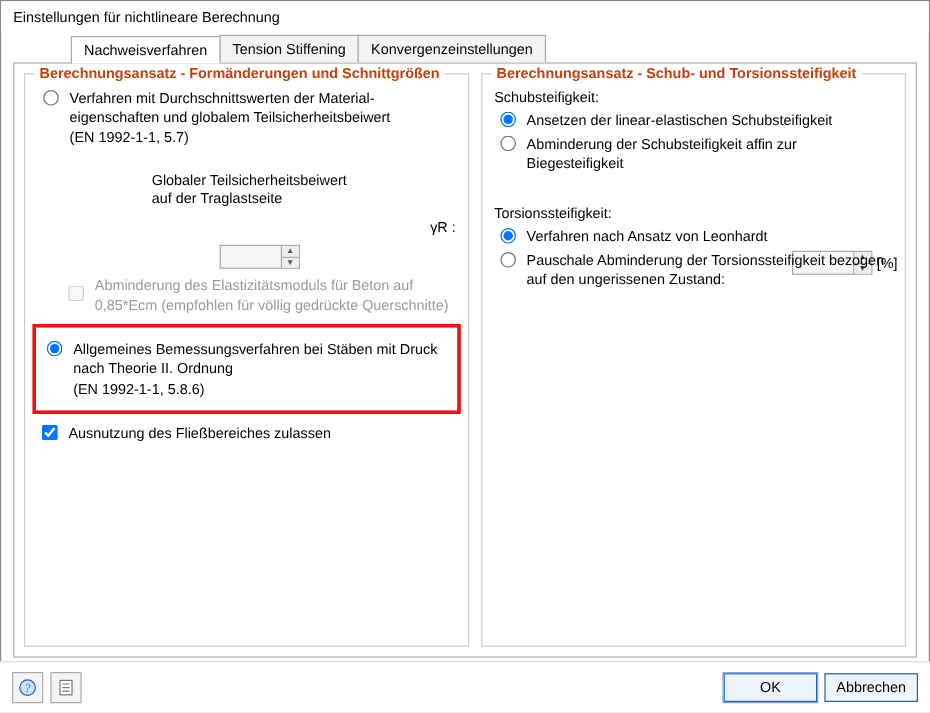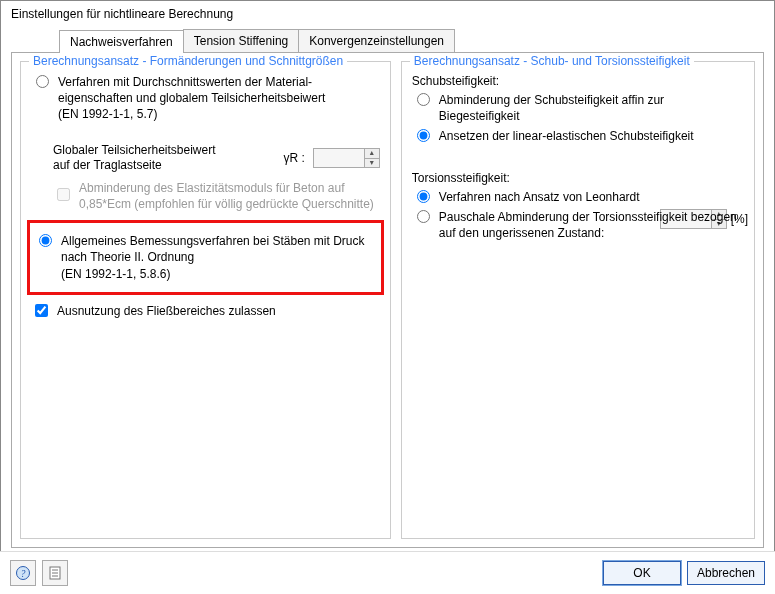--- a/index.html
+++ b/index.html
@@ -31,27 +31,27 @@
     height: 496px;
   }
   .cols { display: flex; gap: 10px; height:100%; }
   .group {
     border: 1px solid #ccc; padding: 8px 10px 10px 10px;
     position: relative; flex:1; height:100%;
   }
   .group-title {
     position: absolute; top: -8px; left: 8px;
     background: #fff; padding: 0 4px;
-    color: #3b82f6; font-size: 12px;
+    color: #c2410c; font-size: 12px; font-weight: bold;
   }
   .opt-row { display:flex; align-items:flex-start; gap:6px; margin:4px 0; }
   .opt-row input[type=radio], .opt-row input[type=checkbox] { margin-top:1px; flex:none; }
   .opt-label { line-height: 1.35; }
   .sub-disabled { color:#9a9a9a;align-items:center; }
-  .gamma-row { display:flex; align-items:center; gap:8px; margin:20px 0 6px 22px; }
+  .gamma-row { display:flex; align-items:center; gap:8px; margin:20px 0 6px 22px;flex-direction:column; }
   .gamma-label { max-width: 180px; line-height:1.3; }
   .gamma-sym { color:#000000; margin-left:auto; }
   .spinner {
     display:inline-flex; align-items:center;
     border:1px solid #aaa; height:20px; background:#fff;
   }
   .spinner.disabled { background:#f6f6f6; color:#999; }
   .spinner input {
     border:none; width:50px; height:18px; padding:0 4px;
     font: inherit; outline:none; background:transparent;
@@ -143,26 +143,26 @@
 
           <div class="section-spacer"></div>
 
         </div>
 
         <div class="group" style="flex:1">
           <div class="group-title">Berechnungsansatz - Schub- und Torsionssteifigkeit</div>
 
           <div class="subhead">Schubsteifigkeit:</div>
           <div class="opt-row">
+            <input type="radio" name="schub" checked="" style="">
+            <div class="opt-label">Ansetzen der linear-elastischen Schubsteifigkeit</div>
+          </div>
+          <div class="opt-row">
             <input type="radio" name="schub" style="">
             <div class="opt-label">Abminderung der Schubsteifigkeit affin zur Biegesteifigkeit</div>
-          </div>
-          <div class="opt-row">
-            <input type="radio" name="schub" checked="" style="">
-            <div class="opt-label">Ansetzen der linear-elastischen Schubsteifigkeit</div>
           </div>
 
           <div style="height:18px"></div>
 
           <div class="subhead">Torsionssteifigkeit:</div>
           <div class="opt-row">
             <input type="radio" name="tors" checked="" style="">
             <div class="opt-label">Verfahren nach Ansatz von Leonhardt</div>
           </div>
           <div class="opt-row">

